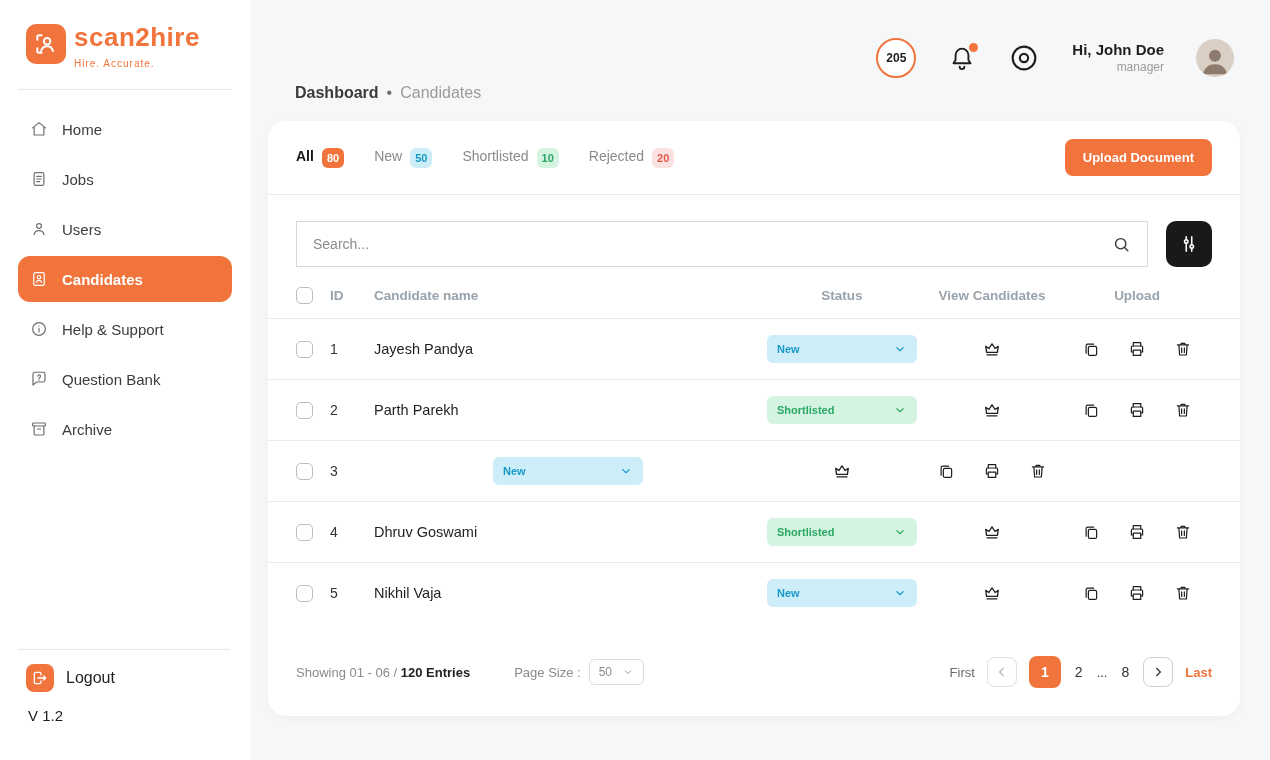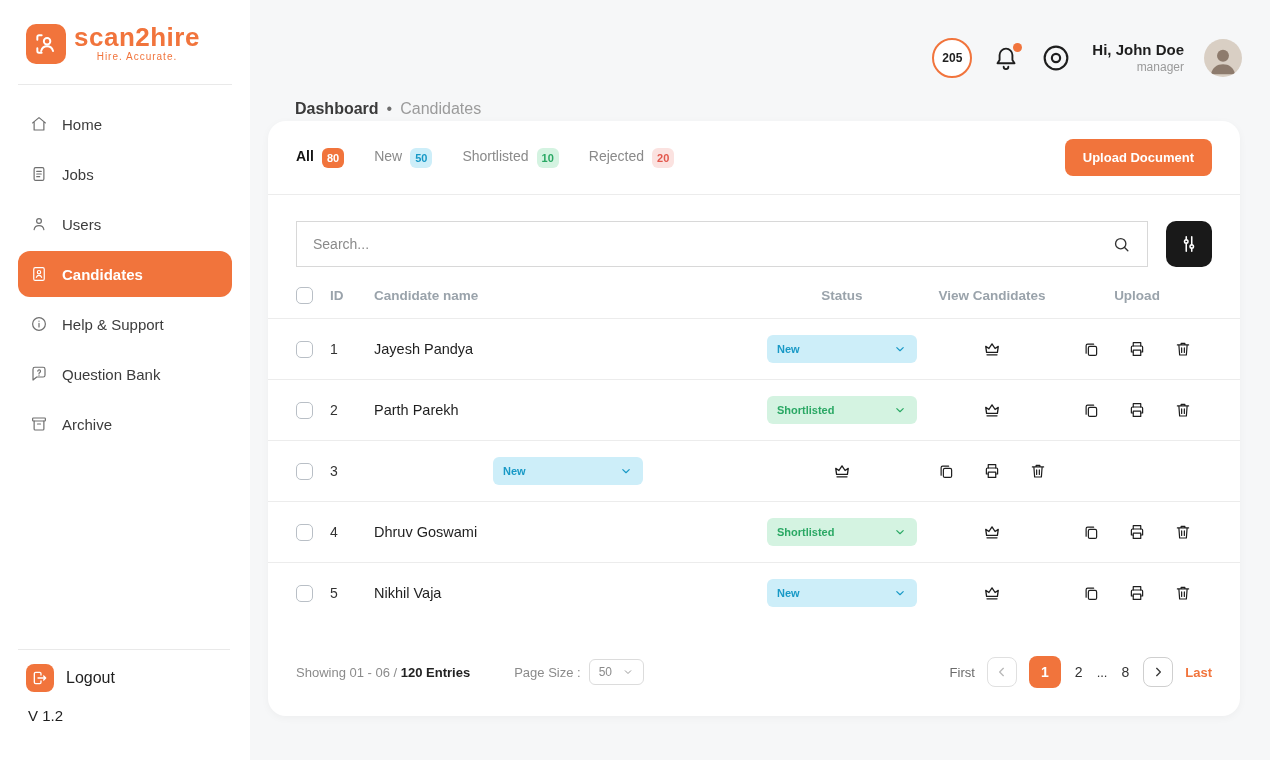--- a/index.html
+++ b/index.html
@@ -20,21 +20,21 @@
   }
   .logo-row { display:flex; align-items:flex-start; gap:8px; padding:24px 20px 6px 26px; }
   .logo-mark {
     width:40px; height:40px; border-radius:10px;
     background:var(--accent,#f1743c);
     display:flex; align-items:center; justify-content:center;
     flex:0 0 auto;
   }
   .logo-text { display:flex; flex-direction:column; }
   .brand { font-size:26px; font-weight:bold; color:var(--accent,#f1743c); letter-spacing:.5px; line-height:1.05; }
-  .tagline { font-size:10px; color:var(--accent,#f1743c); text-align:center; letter-spacing:1px; }
+  .tagline { font-size:10px; color:var(--accent,#f1743c); text-align:left; letter-spacing:1px;margin-top:7px; }
   .sidebar-divider { border-bottom:1px solid #e9e9e9; margin:14px 18px 16px; }
   .nav { display:flex; flex-direction:column; gap:4px; padding:0 18px; }
   .nav-item {
     display:flex; align-items:center; gap:14px;
     height:46px; padding:0 12px; border-radius:12px;
     color:#3c3c3c; font-size:15px; cursor:pointer;
   }
   .nav-item .nav-icon { color:#6f6f6f; }
   .nav-item.active { background:var(--accent,#f1743c); color:#fff; font-weight:bold; }
   .nav-item.active .nav-icon { color:#fff; }
@@ -46,22 +46,22 @@
   }
   .logout-chip {
     width:28px; height:28px; border-radius:8px; background:var(--accent,#f1743c);
     display:flex; align-items:center; justify-content:center; color:#fff;
   }
   .logout-label { font-size:16px; color:#1f1f1f; }
   .version { position:absolute; left:28px; bottom:36px; font-size:15px; color:#1f1f1f; }
 
   
   .topbar {
-    position:absolute; top:38px; right:28px;
-    display:flex; align-items:center; gap:20px;
+    position:absolute; top:38px; right:36px;
+    display:flex; align-items:center; gap:32px;
   }
   .count-badge {
     width:40px; height:40px; border-radius:50%;
     border:2.5px solid var(--accent,#f1743c);
     display:flex; align-items:center; justify-content:center;
     font-size:12px; font-weight:bold; color:#222; background:#fff;
     box-shadow:inset 0 0 0 2px #fff;
   }
   .bell-wrap { position:relative; color:#1e1e1e; cursor:pointer; }
   .bell-dot {
@@ -71,21 +71,21 @@
   .support-wrap { color:#1e1e1e; cursor:pointer; }
   .user-meta { text-align:right; line-height:1.25; }
   .user-name { font-size:15px; font-weight:bold; color:#1e1e1e; }
   .user-role { font-size:12px; color:#9a9a9a; }
   .avatar {
     width:38px; height:38px; border-radius:50%; background:#d9cfc4; overflow:hidden;
     display:flex; align-items:flex-end; justify-content:center;
   }
 
   .breadcrumb {
-    position:absolute; top:100px; left:295px;
+    position:absolute; top:84px; left:295px;
     display:flex; align-items:center; gap:8px; font-size:16px;
   }
   .crumb-current { color:#3a3a3a; font-weight:600; cursor:pointer; }
   .crumb-sep { color:#6e6e6e; }
   .crumb-muted { color:#9b9b9b; }
 
   
   .card {
     position:absolute; left:268px; top:121px; width:972px; height:595px;
     background:#fff; border-radius:18px;

